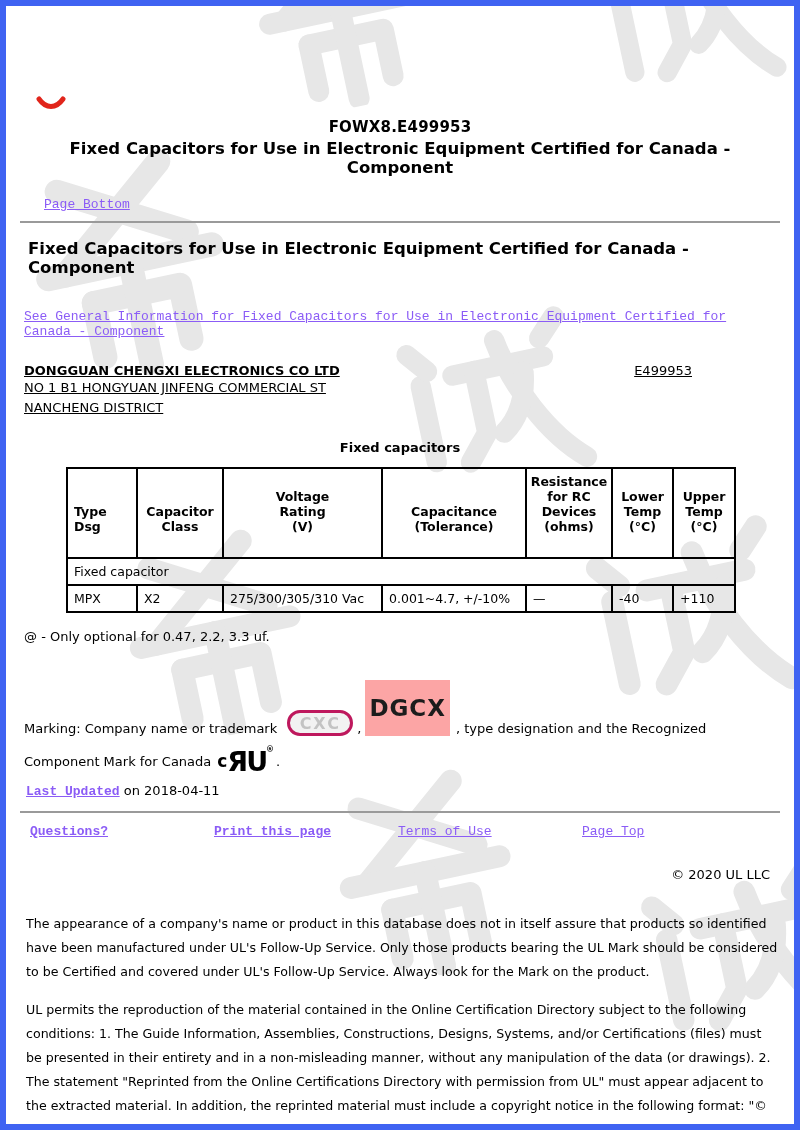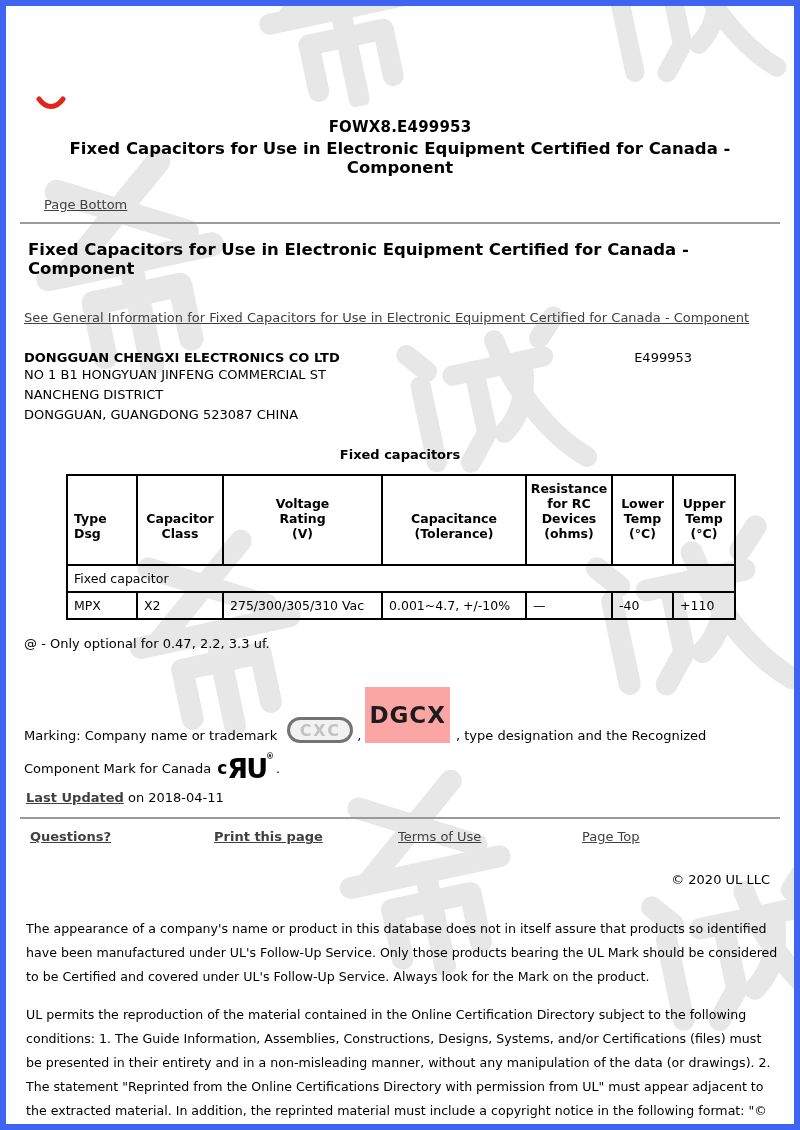--- a/index.html
+++ b/index.html
@@ -28,50 +28,50 @@
   .w8 { left:640px; top:860px;  width:195px; height:195px; }
 
   
   .content { position:relative; z-index:1; padding:0 14px; }
 
   .red-arc { margin:90px 0 0 16px; width:30px; height:14px; }
 
   .doc-number { margin-top:4px; text-align:center; font-size:15px; font-weight:bold; letter-spacing:.2px; }
   .h1 { margin-top:3px; text-align:center; font-size:16.5px; font-weight:bold; }
 
-  a, .link { color:#404040; text-decoration:underline; cursor:pointer; }
+  a, .link { color:#8b5cf6; text-decoration:underline; cursor:pointer;font-family:Liberation Mono, monospace; }
   .page-bottom { display:inline-block; margin:20px 0 0 24px; font-size:13px; }
 
   hr.rule { border:none; border-top:2px solid #9a9a9a; margin-top:9px; }
   hr.rule2 { border:none; border-top:2px solid #9a9a9a; margin-top:12px; }
 
   .h2 { margin:16px 0 0 8px; font-size:16.5px; font-weight:bold; }
 
   .gen-link { display:inline-block; margin:32px 0 0 4px; font-size:13px; }
 
-  .company { margin-top:24px; font-size:13px; }
+  .company { margin-top:24px; font-size:13px;text-decoration:underline; }
   .company-row1 { display:flex; align-items:flex-start; }
   .company-name { font-weight:bold; margin-left:4px; }
   .file-number { margin-left:auto; margin-right:88px; }
   .addr { margin-left:4px; line-height:20px; }
 
   .tbl-caption { margin-top:22px; text-align:center; font-size:13px; font-weight:bold; }
 
   table.spec { border-collapse:collapse; margin:12px 0 0 46px; table-layout:fixed; background:transparent; }
   table.spec th, table.spec td { border:2px solid #000; font-size:12.5px; }
   table.spec th { font-weight:bold; vertical-align:bottom; padding:5px 3px 23px; text-align:center; white-space:pre-line; line-height:15px; }
   table.spec th.left { text-align:left; padding-left:6px; }
   table.spec td { padding:5px 6px; text-align:left; }
   td.group { font-weight:normal; }
 
   .footnote { margin:16px 0 0 4px; font-size:13px; }
 
   .marking-line1 { margin:36px 0 0 4px; display:flex; align-items:flex-end; font-size:13px; }
   .cxc-logo { display:inline-flex; align-items:center; justify-content:center;
-              border:3px solid #737373; border-radius:13px; background:#f2f2f2;
+              border:3px solid #be185d; border-radius:13px; background:#f2f2f2;
               width:66px; height:26px; margin:0 2px 0 10px;
               font-weight:bold; font-size:16px; letter-spacing:2px; color:#c3c3c3; }
   .sep { margin:0 4px 0 2px; }
   .dgcx { font-size:23px; font-weight:800; letter-spacing:1px; background:#fca5a5; padding:16px 4px; line-height:24px; color:#1c1c1c; }
   .mark-tail { margin-left:6px; }
 
   .marking-line2 { margin:12px 0 0 4px; display:flex; align-items:center; font-size:13px; }
   .ul-mark { display:inline-flex; align-items:flex-start; margin:0 2px 0 6px; font-weight:800; }
   .ul-c { font-size:17px; line-height:26px; }
   .ul-ru { font-size:27px; line-height:27px; letter-spacing:-2px; }
@@ -174,21 +174,20 @@
 
   <span class="link gen-link">See General Information for Fixed Capacitors for Use in Electronic Equipment Certified for Canada - Component</span>
 
   <div class="company">
     <div class="company-row1">
       <span class="company-name">DONGGUAN CHENGXI ELECTRONICS CO LTD</span>
       <span class="file-number">E499953</span>
     </div>
     <div class="addr">NO 1 B1 HONGYUAN JINFENG COMMERCIAL ST</div>
     <div class="addr">NANCHENG DISTRICT</div>
-    <div class="addr">DONGGUAN, GUANGDONG 523087 CHINA</div>
   </div>
 
   <div class="tbl-caption">Fixed capacitors</div>
 
   <table class="spec">
     <colgroup>
       <col style="width:70px">
         <col style="width:86px">
         <col style="width:159px">
       <col style="width:144px">

